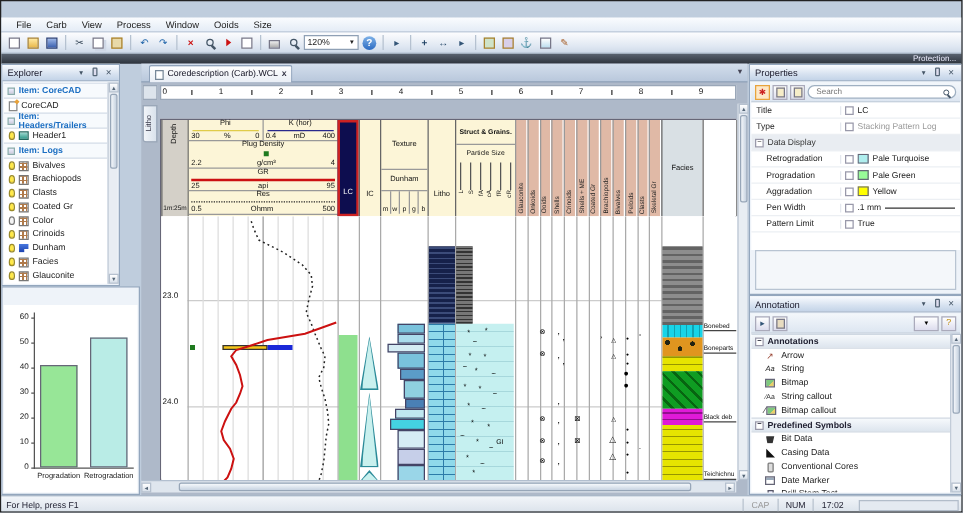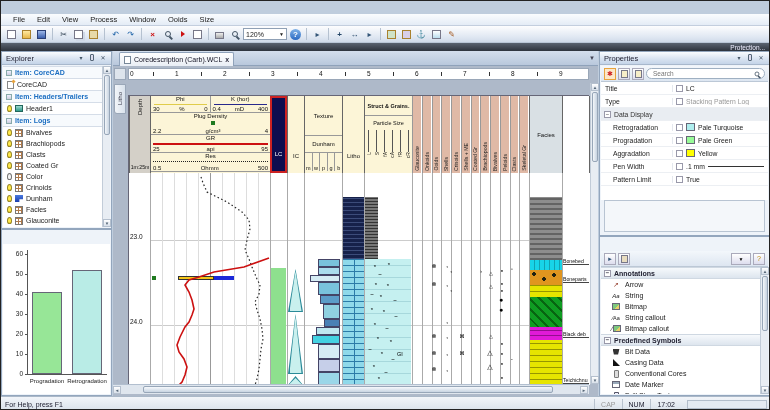--- a/index.html
+++ b/index.html
@@ -137,21 +137,21 @@
   .sprog{width:80px;height:9px;background:#e4eaf1;border:1px solid #b2bdca;margin-left:6px;}
 </style>
 </head>
 <body>
 
 <div class="stage">
 
 
   <div class="abs menubar" id="menubar">
       <div class="menu-item">File</div>
-      <div class="menu-item">Edit</div>
+      <div class="menu-item">Carb</div>
       <div class="menu-item">View</div>
       <div class="menu-item">Process</div>
       <div class="menu-item">Window</div>
       <div class="menu-item">Ooids</div>
       <div class="menu-item">Size</div>
     </div>
 
   <div class="abs toolbar">
     <div class="tbtn">
         <div class="mini"></div>
@@ -215,21 +215,21 @@
     <div class="tbtn">
         <div class="mini" style="background:linear-gradient(#fff,#bde);"></div>
       </div>
     <div class="tbtn" style="color:#a63;">✎</div>
   </div>
 
   <div class="abs darkbar">
     <span>Protection...</span>
   </div>
 
-  <div class="abs panel" style="left:0;top:50px;width:111px;height:178px;">
+  <div class="abs panel" style="left:0;top:50px;width:95px;height:178px;">
     <div class="ptitle">
       <span>Explorer</span>
       <div class="pbtns">
         <span class="pbtn">▾</span>
         <span class="pbtn"><span class="pin" style="display:inline-block;"></span></span>
         <span class="pbtn">✕</span>
       </div>
     </div>
     <div class="tree" id="explorer-tree">
         <div class="tree-sec">
@@ -748,20 +748,28 @@
           <div class="pbox"></div>
           <div class="pval">
             <span>True</span>
           </div>
         </div>
       </div>
     <div class="pdesc"></div>
   </div>
 
   <div class="abs panel" style="left:598px;top:235px;width:171px;height:160px;">
+    <div class="ptitle">
+      <span>Annotation</span>
+      <div class="pbtns">
+        <span class="pbtn">▾</span>
+        <span class="pbtn"><span class="pin" style="display:inline-block;"></span></span>
+        <span class="pbtn">✕</span>
+      </div>
+    </div>
     <div class="ptool" style="height:16px;">
       <div class="pt" style="color:#357;">▸</div>
       <div class="pt">
           <div class="mini" style="width:7px;height:8px;background:#e8dcc0;"></div>
         </div>
       <div style="flex:1;"></div>
       <div class="pt" style="width:20px;font-size:5px;">▼</div>
       <div class="pt" style="color:#b80;">?</div>
     </div>
     <div class="alist" id="annotation-list">

